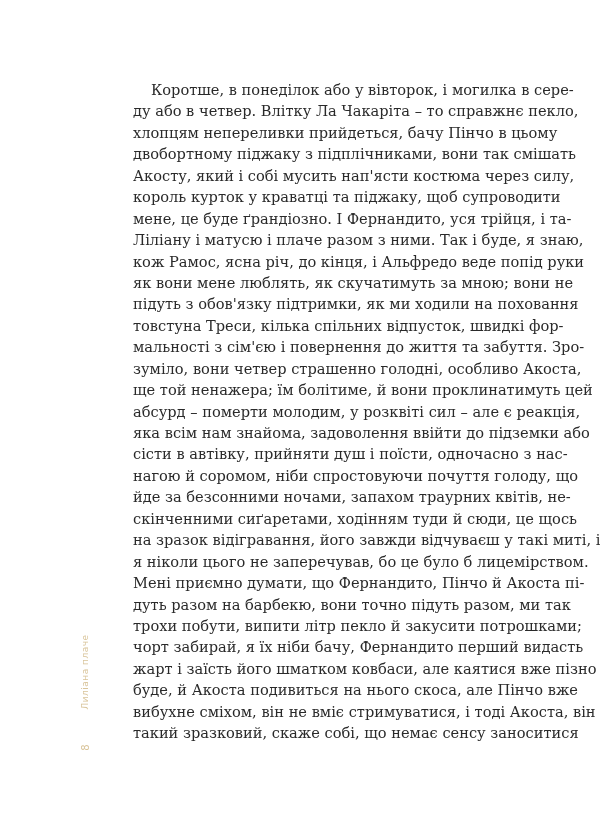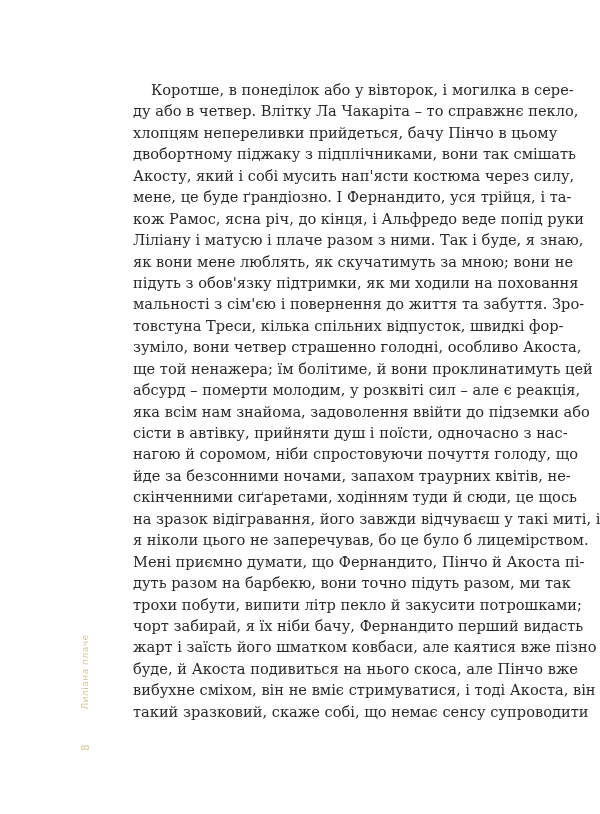--- a/index.html
+++ b/index.html
@@ -85,45 +85,46 @@
 <body>
 
 <div class="page">
 
   <div class="text-block">
     <span class="line indent">Коротше, в понеділок або у вівторок, і могилка в сере-</span>
     <span class="line">ду або в четвер. Влітку Ла Чакаріта – то справжнє пекло,</span>
     <span class="line">хлопцям непереливки прийдеться, бачу Пінчо в цьому</span>
     <span class="line">двобортному піджаку з підплічниками, вони так смішать</span>
     <span class="line">Акосту, який і собі мусить нап'ясти костюма через силу,</span>
+    <span class="line">король курток у краватці та піджаку, щоб супроводити</span>
     <span class="line">мене, це буде ґрандіозно. І Фернандито, уся трійця, і та-</span>
+    <span class="line">Ліліану і матусю і плаче разом з ними. Так і буде, я знаю,</span>
     <span class="line">кож Рамос, ясна річ, до кінця, і Альфредо веде попід руки</span>
-    <span class="line">Ліліану і матусю і плаче разом з ними. Так і буде, я знаю,</span>
     <span class="line">як вони мене люблять, як скучатимуть за мною; вони не</span>
     <span class="line">підуть з обов'язку підтримки, як ми ходили на поховання</span>
+    <span class="line">товстуна Треси, кілька спільних відпусток, швидкі фор-</span>
     <span class="line">мальності з сім'єю і повернення до життя та забуття. Зро-</span>
-    <span class="line">товстуна Треси, кілька спільних відпусток, швидкі фор-</span>
     <span class="line">зуміло, вони четвер страшенно голодні, особливо Акоста,</span>
     <span class="line">ще той ненажера; їм болітиме, й вони проклинатимуть цей</span>
     <span class="line">абсурд – померти молодим, у розквіті сил – але є реакція,</span>
     <span class="line">яка всім нам знайома, задоволення ввійти до підземки або</span>
     <span class="line">сісти в автівку, прийняти душ і поїсти, одночасно з нас-</span>
     <span class="line">нагою й соромом, ніби спростовуючи почуття голоду, що</span>
     <span class="line">йде за безсонними ночами, запахом траурних квітів, не-</span>
     <span class="line">скінченними сиґаретами, ходінням туди й сюди, це щось</span>
     <span class="line">на зразок відігравання, його завжди відчуваєш у такі миті, і</span>
     <span class="line">я ніколи цього не заперечував, бо це було б лицемірством.</span>
     <span class="line">Мені приємно думати, що Фернандито, Пінчо й Акоста пі-</span>
     <span class="line">дуть разом на барбекю, вони точно підуть разом, ми так</span>
     <span class="line">трохи побути, випити літр пекло й закусити потрошками;</span>
     <span class="line">чорт забирай, я їх ніби бачу, Фернандито перший видасть</span>
     <span class="line">жарт і заїсть його шматком ковбаси, але каятися вже пізно</span>
     <span class="line">буде, й Акоста подивиться на нього скоса, але Пінчо вже</span>
     <span class="line">вибухне сміхом, він не вміє стримуватися, і тоді Акоста, він</span>
-    <span class="line last">такий зразковий, скаже собі, що немає сенсу супроводити</span>
+    <span class="line last">такий зразковий, скаже собі, що немає сенсу заноситися</span>
   </div>
 
   <div class="running-head">
     <span>Лиліана плаче</span>
   </div>
 
   <div class="page-number">
     <span>8</span>
   </div>
 

